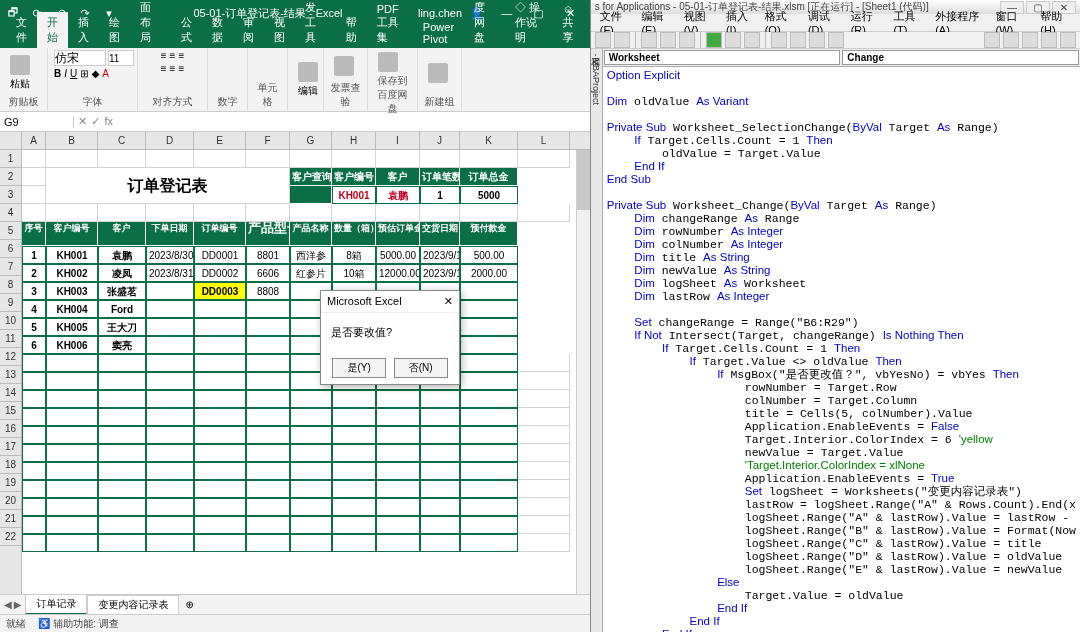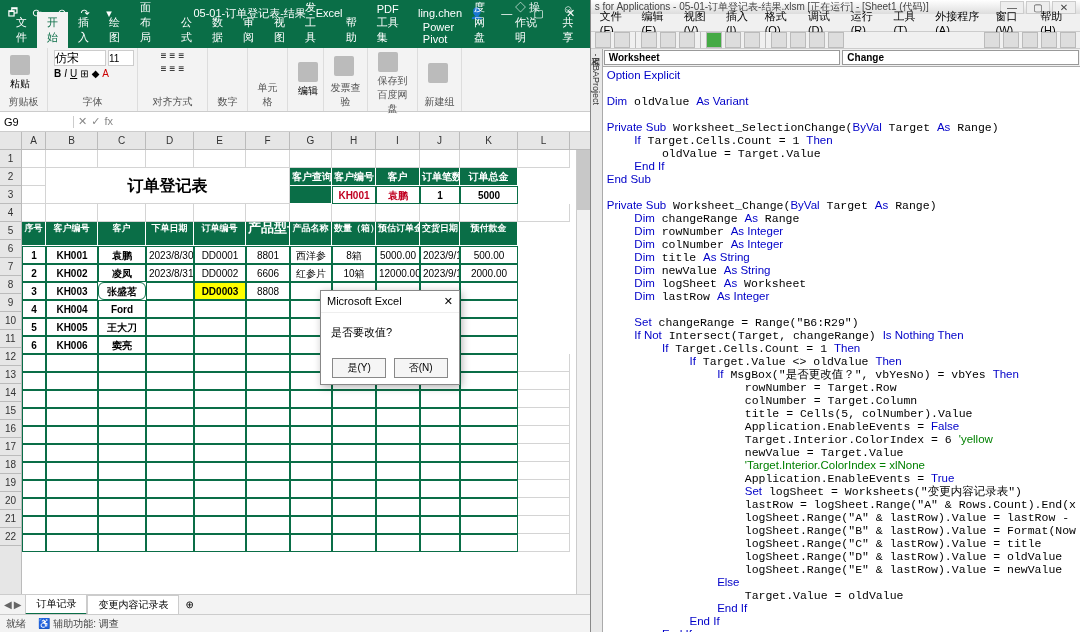--- a/index.html
+++ b/index.html
@@ -358,21 +358,21 @@
             <div class="cell td" style="width: 44px;">6606</div>
             <div class="cell td" style="width: 42px;">红参片</div>
             <div class="cell td" style="width: 44px;">10箱</div>
             <div class="cell td" style="width: 44px;">12000.00</div>
             <div class="cell td" style="width: 40px;">2023/9/15</div>
             <div class="cell td" style="width: 58px;">2000.00</div>
           </div>
           <div class="row ">
             <div class="cell td bold" style="width: 24px;">3</div>
             <div class="cell td bold" style="width: 52px;">KH003</div>
-            <div class="cell td bold" style="width: 48px; border-radius: 6px;">张盛茗</div>
+            <div class="cell td bold" style="width: 48px;">张盛茗</div>
             <div class="cell td" style="width: 48px;"></div>
             <div class="cell td yellow" style="width: 52px;">DD0003</div>
             <div class="cell td selected" style="width: 44px;">8808</div>
             <div class="cell td" style="width: 42px;"></div>
             <div class="cell td" style="width: 44px;"></div>
             <div class="cell td" style="width: 44px;"></div>
             <div class="cell td" style="width: 40px;"></div>
             <div class="cell td" style="width: 58px;"></div>
           </div>
           <div class="row ">

